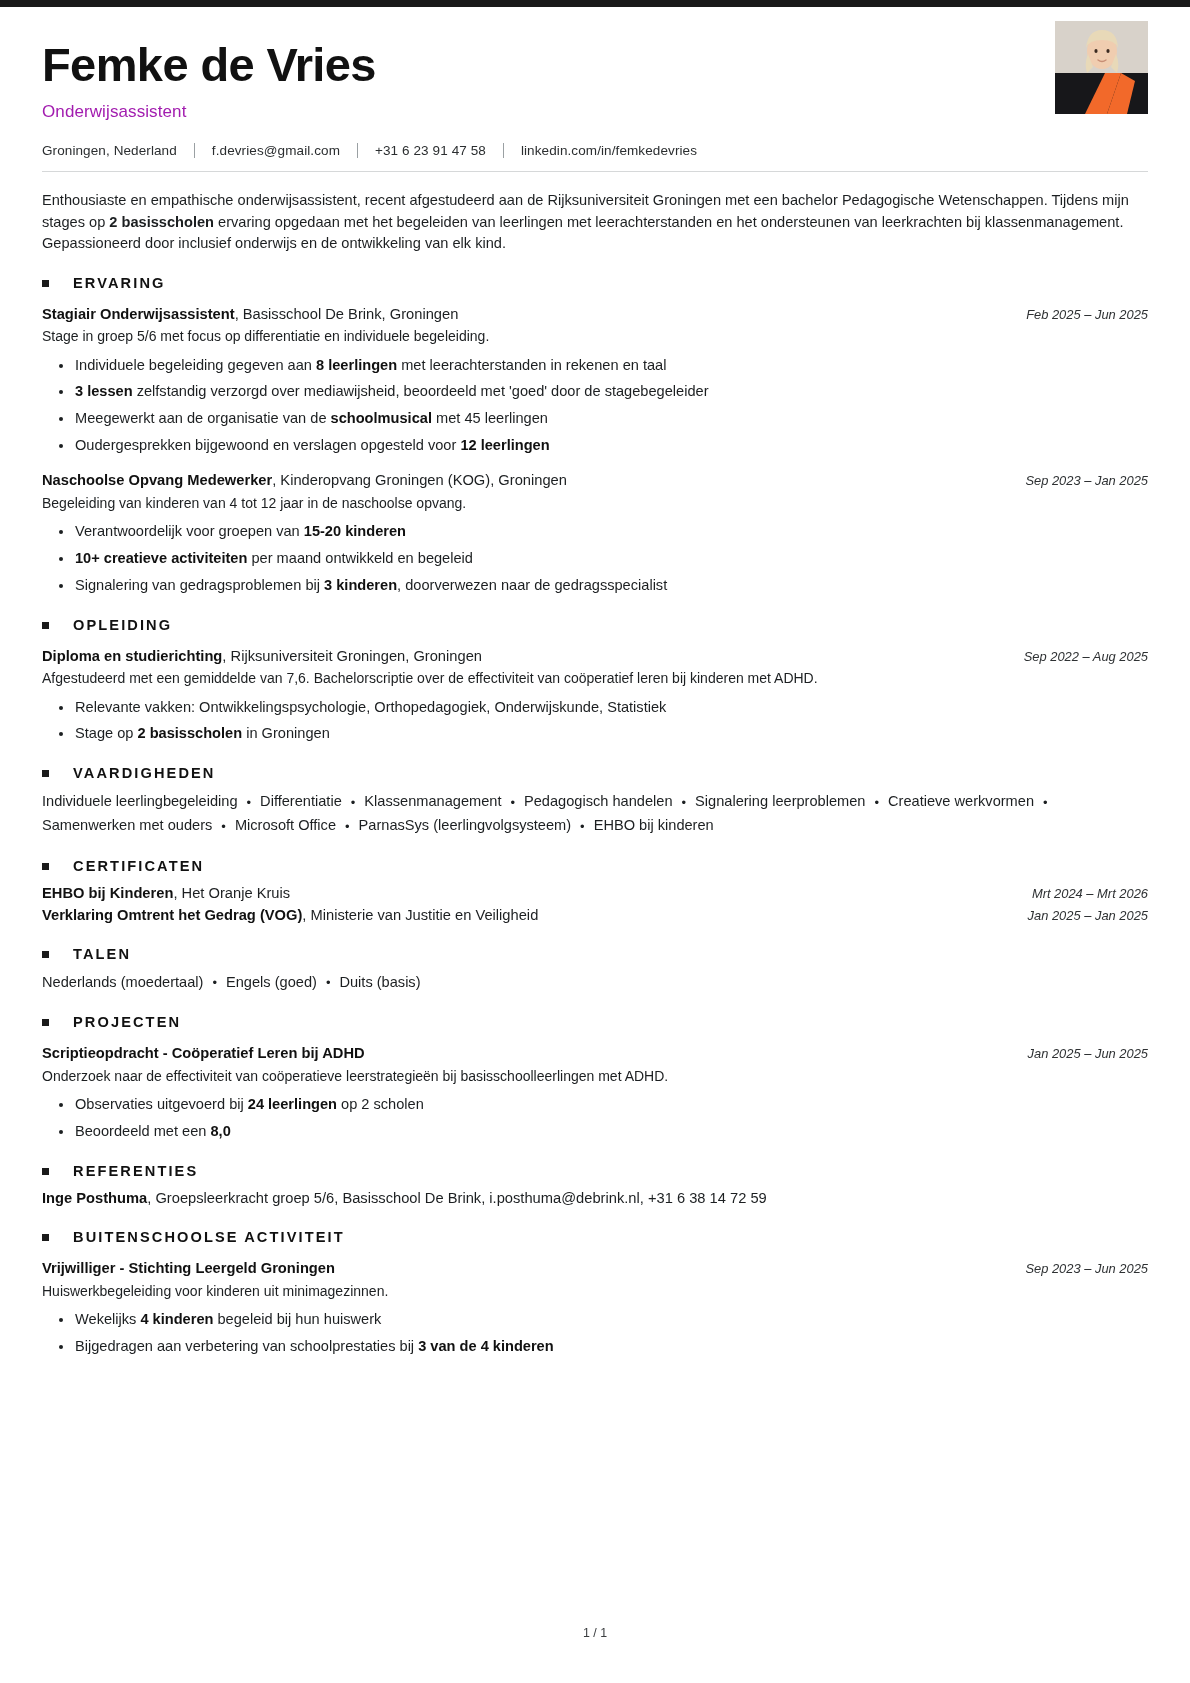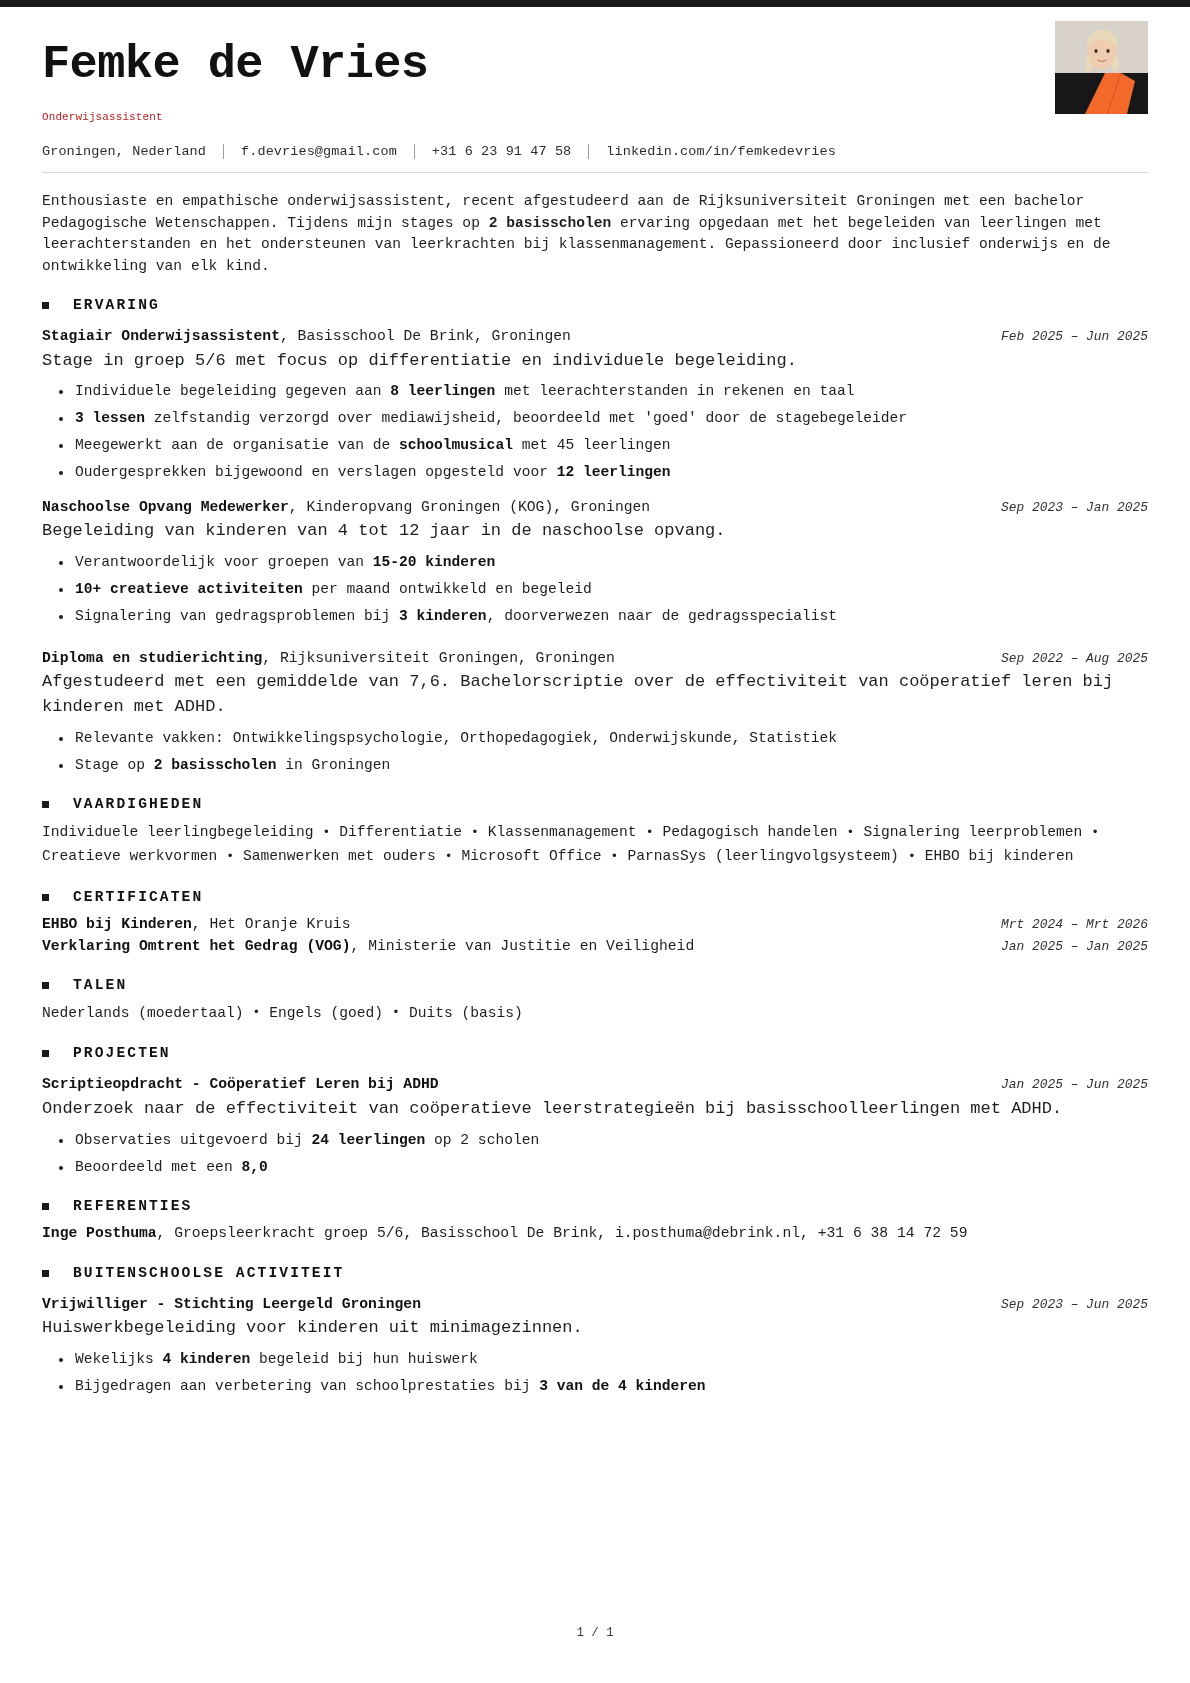--- a/index.html
+++ b/index.html
@@ -13,21 +13,20 @@
     -webkit-font-smoothing: antialiased;
   }
   .page {
     position: relative;
     width: 1190px;
     height: 1683px;
     margin: 0 auto;
     background: #ffffff;
     box-sizing: border-box;
     overflow: hidden;
-    font-family: Liberation Mono, monospace;
   }
   .topbar {
     position: absolute;
     top: 0; left: 0;
     width: 100%;
     height: 7px;
     background: #1a1a1a;
   }
   .sheet {
     position: absolute;
@@ -45,24 +44,24 @@
   }
   .name {
     font-size: 47px;
     font-weight: bold;
     letter-spacing: -0.6px;
     line-height: 1.05;
     margin: 0;
     color: #111111;
   }
   .headline {
-    font-size: 11px;
+    font-size: 17px;
     font-weight: normal;
-    margin: 22px 0 0 0;
-    color: #b91c1c;
+    margin: 13px 0 0 0;
+    color: #a21caf;
     letter-spacing: 0.1px;
   }
   .photo {
     position: absolute;
     top: 14px;
     right: 0;
     width: 93px;
     height: 93px;
     overflow: hidden;
     background: #cfc9c2;
@@ -142,21 +141,21 @@
   .entry-heading b { font-weight: bold; color: #111; }
   .entry-date {
     font-size: 12.9px;
     font-style: italic;
     color: #2e3133;
     white-space: nowrap;
     flex: none;
     text-align: right;
   }
   .entry-sub {
-    font-size: 17px;
+    font-size: 14px;
     line-height: 1.45;
     color: #1c1f21;
     margin-top: 2px;
   }
 
   ul.bullets {
     margin: 8px 0 0 0;
     padding: 0 0 0 32px;
     list-style: none;
   }
@@ -300,20 +299,24 @@
         <div class="entry-sub">Begeleiding van kinderen van 4 tot 12 jaar in de naschoolse opvang.</div>
         <ul class="bullets">
           <li><span>Verantwoordelijk voor groepen van </span><b>15-20 kinderen</b><span></span></li>
           <li><span></span><b>10+ creatieve activiteiten</b><span> per maand ontwikkeld en begeleid</span></li>
           <li><span>Signalering van gedragsproblemen bij </span><b>3 kinderen</b><span>, doorverwezen naar de gedragsspecialist</span></li>
         </ul>
       </div>
     </div>
 
     <div class="section">
+      <div class="section-head">
+        <span class="sq"></span>
+        <span class="section-title">Opleiding</span>
+      </div>
       <div class="entry">
         <div class="entry-top">
           <div class="entry-heading"><b>Diploma en studierichting</b><span>, Rijksuniversiteit Groningen, Groningen</span></div>
           <div class="entry-date">Sep 2022 – Aug 2025</div>
         </div>
         <div class="entry-sub">Afgestudeerd met een gemiddelde van 7,6. Bachelorscriptie over de effectiviteit van coöperatief leren bij kinderen met ADHD.</div>
         <ul class="bullets">
           <li><span>Relevante vakken: Ontwikkelingspsychologie, Orthopedagogiek, Onderwijskunde, Statistiek</span><b></b><span></span></li>
           <li><span>Stage op </span><b>2 basisscholen</b><span> in Groningen</span></li>
         </ul>

